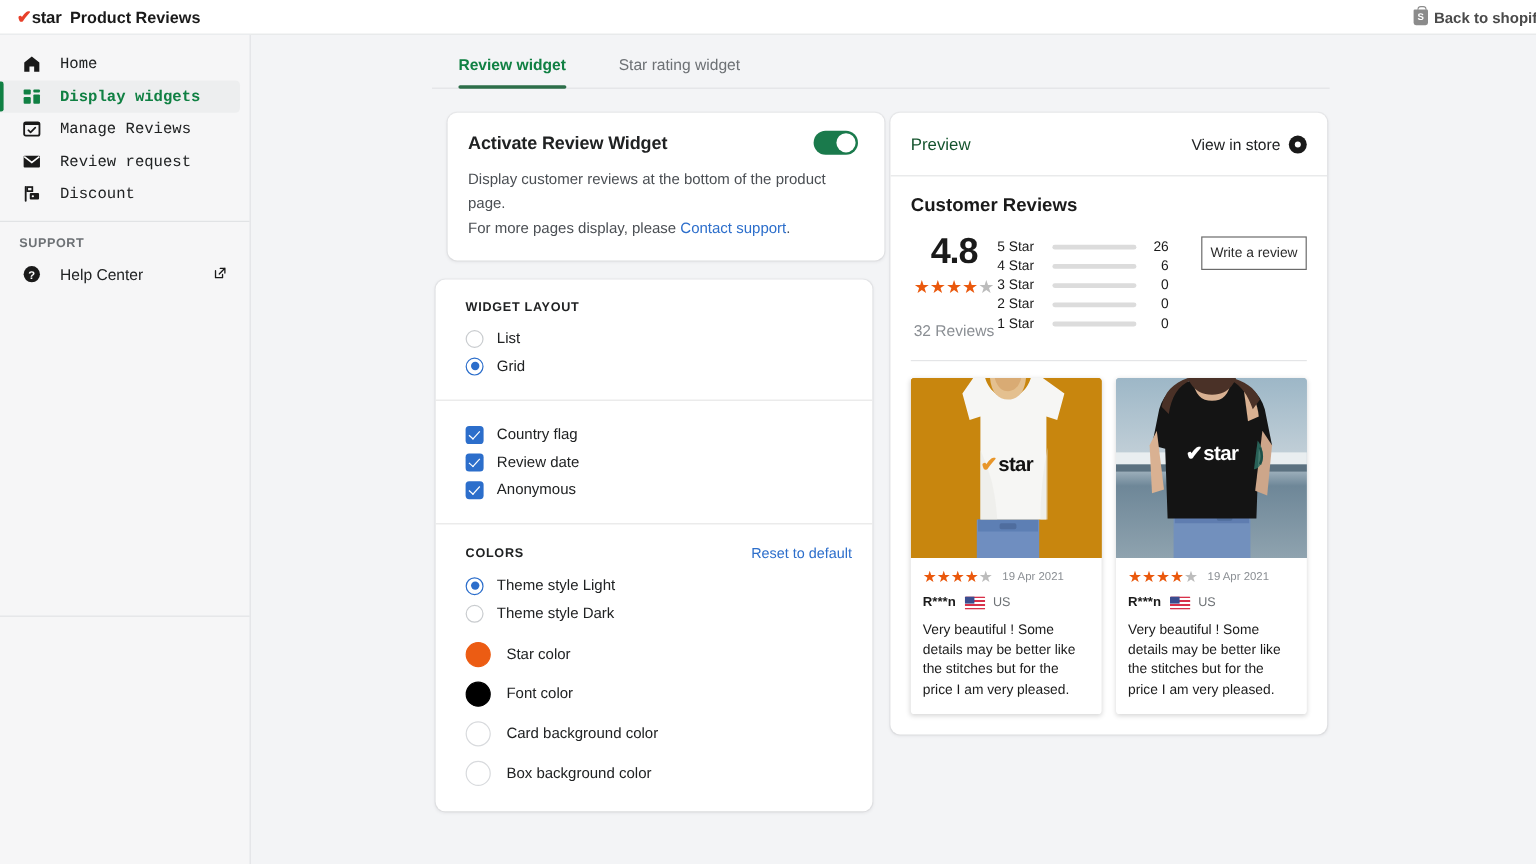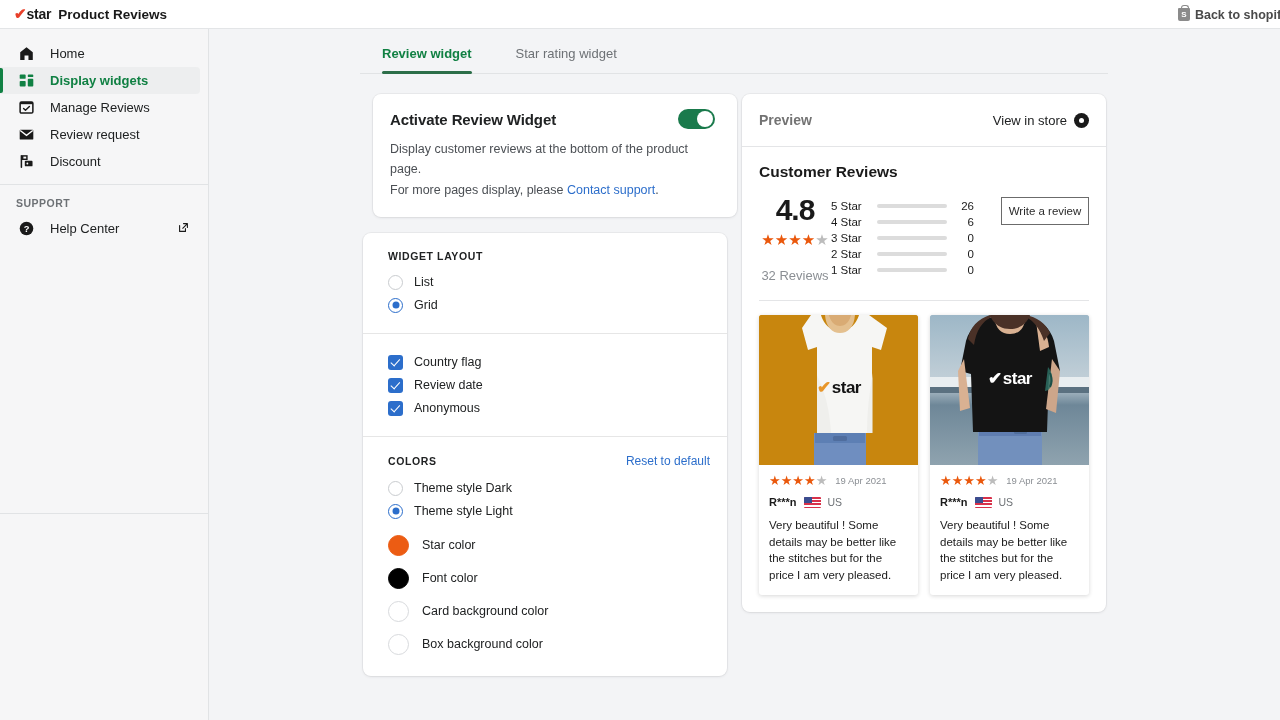--- a/index.html
+++ b/index.html
@@ -44,21 +44,21 @@
   
   .sidebar {
     position: absolute; top: 29px; left: 0; width: 209px; height: 691px;
     background: #f6f6f7; border-right: 1px solid #e1e3e5;
   }
   .nav { padding-top: 11px; }
   .nav-item {
     display: flex; align-items: center; height: 27px;
     padding-left: 16px; gap: 14px; position: relative;
     font-size: 13px; color: #202223; cursor: pointer;
-    margin: 0 8px 0 0; border-radius: 0 4px 4px 0;
+    margin: 0 8px 0 0; border-radius: 0 4px 4px 0; font-family: Liberation Mono, monospace;
   }
   .nav-item + .nav-item { margin-top: 0px; }
   .nav-item.active { background: #edeeef; color: #108043; font-weight: bold; }
   .nav-item.active::before {
     content: ""; position: absolute; left: 0; top: 1px; bottom: 1px;
     width: 3px; background: #108043; border-radius: 0 2px 2px 0;
   }
   .nav-icon { width: 20px; height: 20px; flex: 0 0 20px; display: flex; align-items: center; justify-content: center; }
   .nav-label { line-height: 1; }
   .nav-divider { height: 1px; background: #e1e3e5; margin: 9px 0 0 0; }
@@ -167,21 +167,21 @@
   .color-opts { margin-bottom: 8px; }
 
   
   .preview-card {
     position: absolute; left: 533px; top: 65px; width: 364px; overflow: hidden;
   }
   .preview-head {
     height: 53px; display: flex; align-items: center; justify-content: space-between;
     padding: 0 17px; border-bottom: 1px solid #e4e5e7;
   }
-  .preview-title { font-size: 14px; font-weight: bold; color: #737373; }
+  .preview-title { font-size: 14px; font-weight: normal; color: #14532d; }
   .view-store { display: flex; align-items: center; gap: 7px; font-size: 13px; color: #202223; cursor: pointer; }
   .eye {
     width: 15px; height: 15px; border-radius: 50%; background: #1a1a1a;
     position: relative; display: flex; align-items: center; justify-content: center;
   }
   .eye::after { content: ""; width: 5px; height: 5px; border-radius: 50%; background: #fff; }
 
   .preview-body { padding: 16px 17px 17px 17px; }
   .cust-rev-title { font-size: 15.5px; font-weight: bold; color: #1a1a1a; margin-bottom: 14px; }
   .summary { display: flex; align-items: flex-start; gap: 0px; }
@@ -388,26 +388,26 @@
       </div>
     </div>
 
     <div class="sec">
       <div class="sec-head">
         <span>COLORS</span>
         <span class="reset-link">Reset to default</span>
       </div>
       <div class="color-opts">
         <div class="opt">
+          <span class="radio checked"></span>
+          <span class="opt-label">Theme style Light</span>
+        </div>
+        <div class="opt">
           <span class="radio"></span>
           <span class="opt-label">Theme style Dark</span>
-        </div>
-        <div class="opt">
-          <span class="radio checked"></span>
-          <span class="opt-label">Theme style Light</span>
         </div>
       </div>
       <div class="swatch-row">
         <span class="swatch" style="background:#ec5c13;border-color:#ec5c13"></span>
         <span class="swatch-label">Star color</span>
       </div>
       <div class="swatch-row">
         <span class="swatch" style="background:#000000;border-color:#000000"></span>
         <span class="swatch-label">Font color</span>
       </div>

